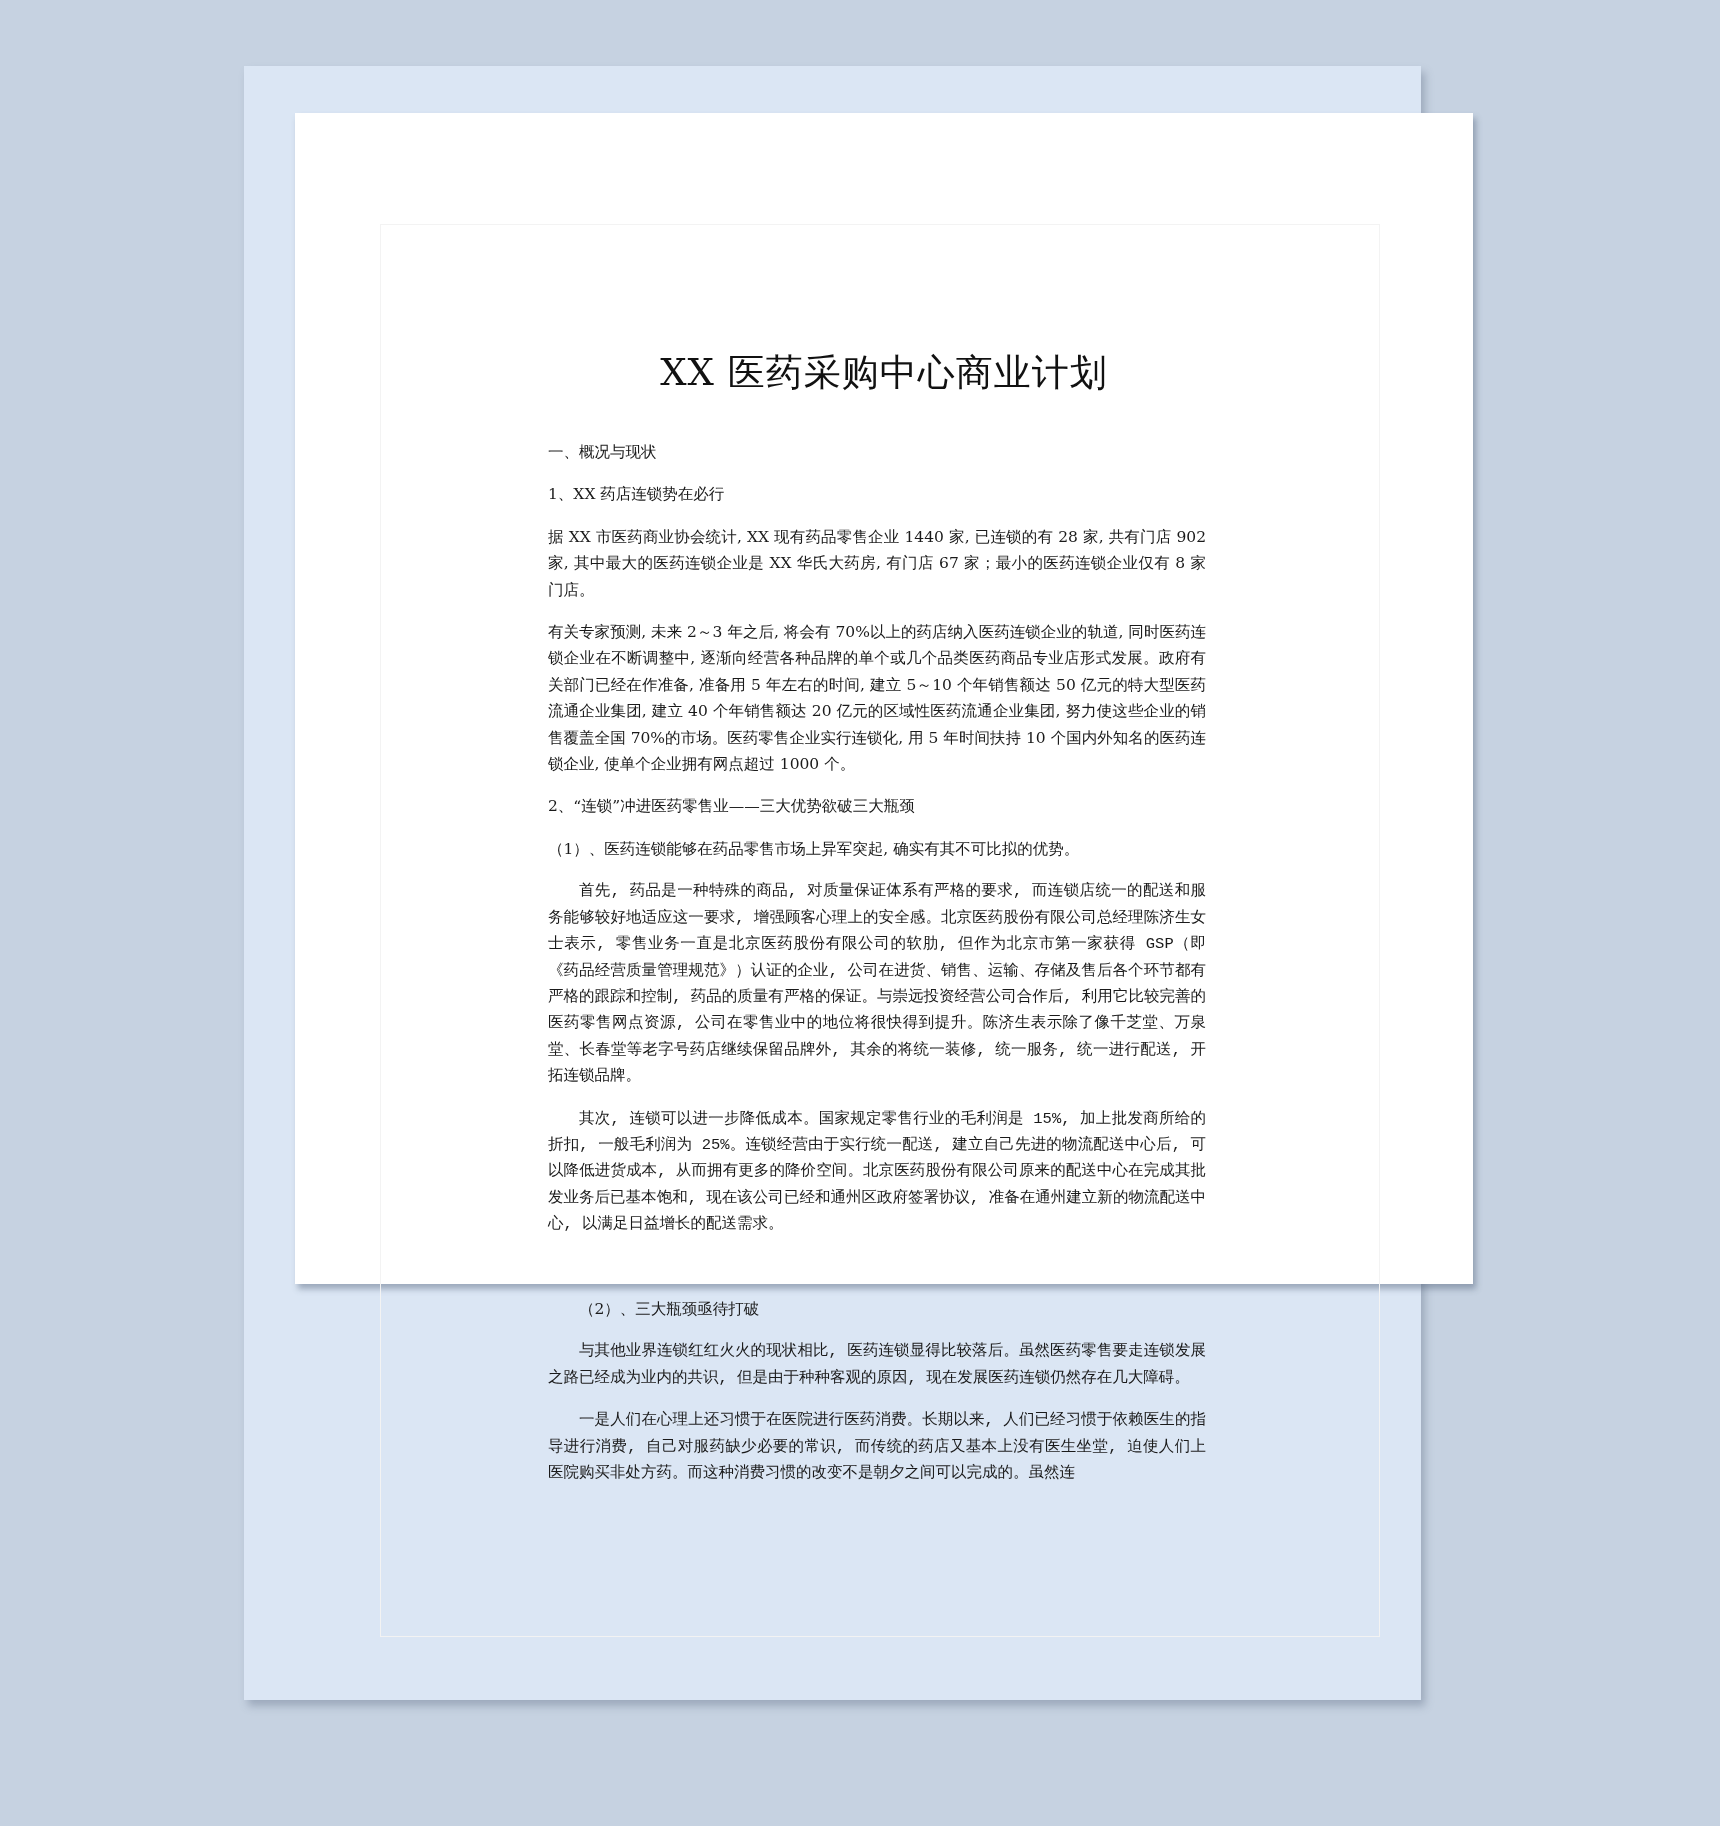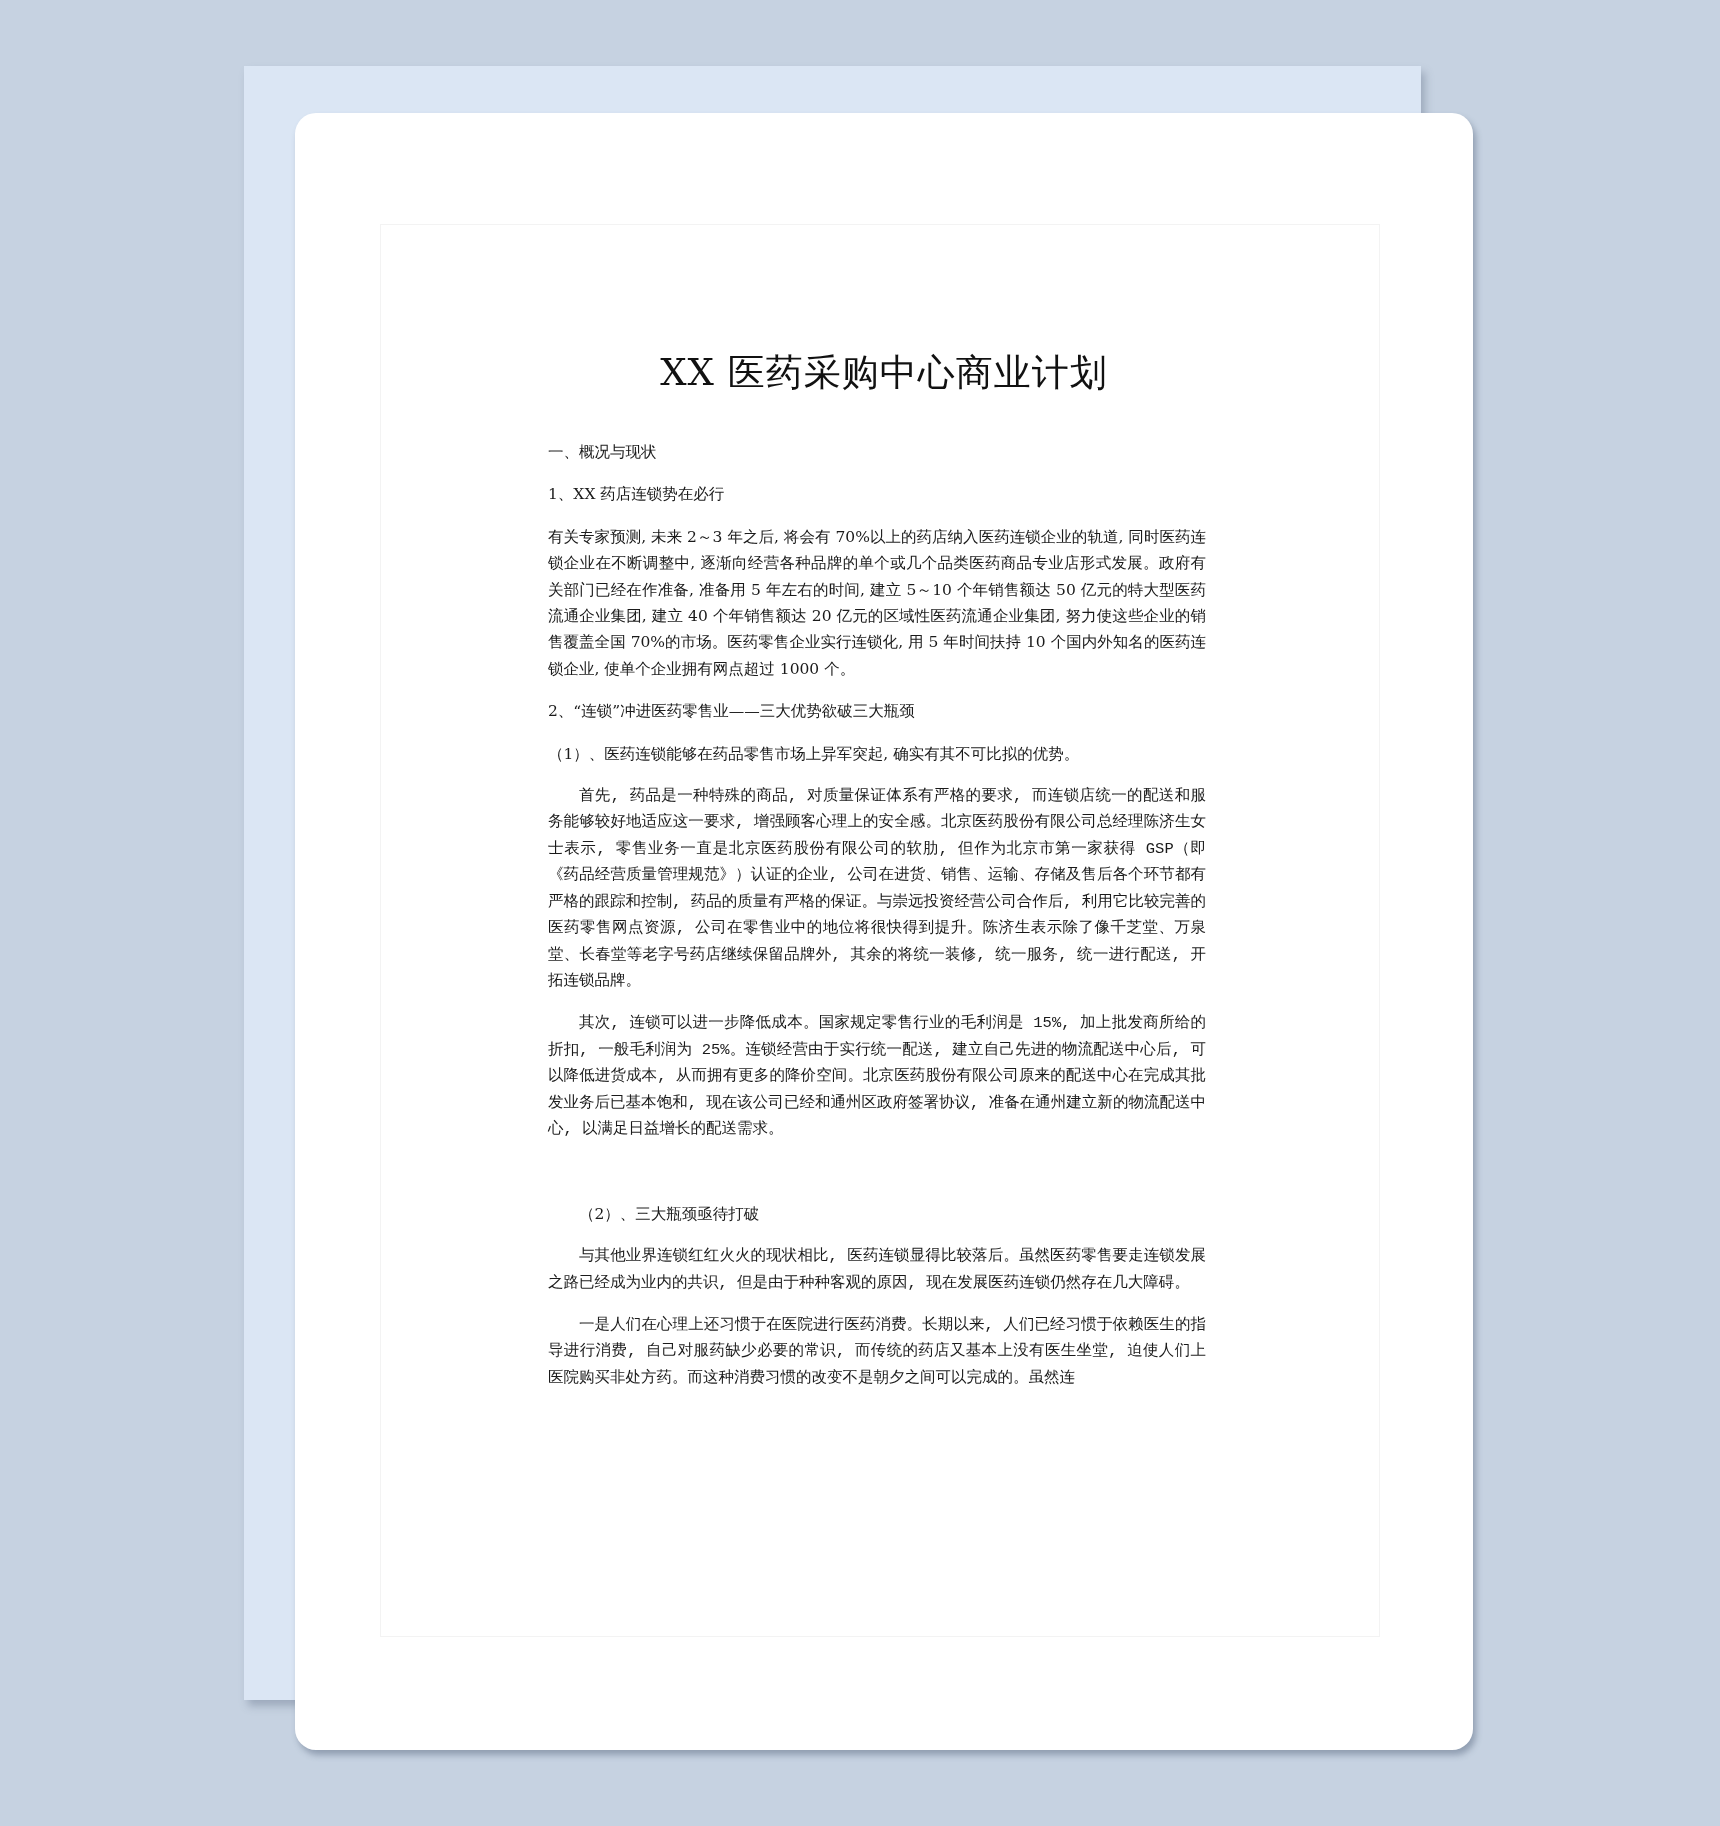--- a/index.html
+++ b/index.html
@@ -21,24 +21,23 @@
       width: 1177px;
       height: 1634px;
       background: #dbe6f4;
       box-shadow: 4px 6px 8px rgba(80, 95, 120, 0.35);
     }
     .front-page {
       position: absolute;
       left: 295px;
       top: 113px;
       width: 1178px;
-      height: 1637px;
+      height: 1171px;
       background: #ffffff;
       box-shadow: 3px 5px 6px rgba(80, 95, 120, 0.45);
-      border-radius: 21px;
     }
     .inner-frame {
       position: absolute;
       left: 85px;
       top: 111px;
       width: 1000px;
       height: 1413px;
       border: 1px solid #f3f3f3;
       box-sizing: border-box;
     }
@@ -85,20 +84,21 @@
 <div class="back-page"></div>
 
 <div class="front-page">
   <div class="inner-frame"></div>
 
   <h1 class="doc-title">XX 医药采购中心商业计划</h1>
 
   <div class="doc-body">
     <p class="plain">一、概况与现状</p>
     <p class="plain">1、XX 药店连锁势在必行</p>
+    <p class="plain">据 XX 市医药商业协会统计, XX 现有药品零售企业 1440 家, 已连锁的有 28 家, 共有门店 902 家, 其中最大的医药连锁企业是 XX 华氏大药房, 有门店 67 家；最小的医药连锁企业仅有 8 家门店。</p>
     <p class="plain">有关专家预测, 未来 2～3 年之后, 将会有 70%以上的药店纳入医药连锁企业的轨道, 同时医药连锁企业在不断调整中, 逐渐向经营各种品牌的单个或几个品类医药商品专业店形式发展。政府有关部门已经在作准备, 准备用 5 年左右的时间, 建立 5～10 个年销售额达 50 亿元的特大型医药流通企业集团, 建立 40 个年销售额达 20 亿元的区域性医药流通企业集团, 努力使这些企业的销售覆盖全国 70%的市场。医药零售企业实行连锁化, 用 5 年时间扶持 10 个国内外知名的医药连锁企业, 使单个企业拥有网点超过 1000 个。</p>
     <p class="plain">2、“连锁”冲进医药零售业——三大优势欲破三大瓶颈</p>
     <p class="plain">（1）、医药连锁能够在药品零售市场上异军突起, 确实有其不可比拟的优势。</p>
     <p class="indent">首先, 药品是一种特殊的商品, 对质量保证体系有严格的要求, 而连锁店统一的配送和服务能够较好地适应这一要求, 增强顾客心理上的安全感。北京医药股份有限公司总经理陈济生女士表示, 零售业务一直是北京医药股份有限公司的软肋, 但作为北京市第一家获得 GSP（即《药品经营质量管理规范》）认证的企业, 公司在进货、销售、运输、存储及售后各个环节都有严格的跟踪和控制, 药品的质量有严格的保证。与崇远投资经营公司合作后, 利用它比较完善的医药零售网点资源, 公司在零售业中的地位将很快得到提升。陈济生表示除了像千芝堂、万泉堂、长春堂等老字号药店继续保留品牌外, 其余的将统一装修, 统一服务, 统一进行配送, 开拓连锁品牌。</p>
     <p class="indent">其次, 连锁可以进一步降低成本。国家规定零售行业的毛利润是 15%, 加上批发商所给的折扣, 一般毛利润为 25%。连锁经营由于实行统一配送, 建立自己先进的物流配送中心后, 可以降低进货成本, 从而拥有更多的降价空间。北京医药股份有限公司原来的配送中心在完成其批发业务后已基本饱和, 现在该公司已经和通州区政府签署协议, 准备在通州建立新的物流配送中心, 以满足日益增长的配送需求。</p>
     <div class="gap"></div>
     <p class="sub2">（2）、三大瓶颈亟待打破</p>
     <p class="indent">与其他业界连锁红红火火的现状相比, 医药连锁显得比较落后。虽然医药零售要走连锁发展之路已经成为业内的共识, 但是由于种种客观的原因, 现在发展医药连锁仍然存在几大障碍。</p>
     <p class="indent">一是人们在心理上还习惯于在医院进行医药消费。长期以来, 人们已经习惯于依赖医生的指导进行消费, 自己对服药缺少必要的常识, 而传统的药店又基本上没有医生坐堂, 迫使人们上医院购买非处方药。而这种消费习惯的改变不是朝夕之间可以完成的。虽然连</p>
   </div>

